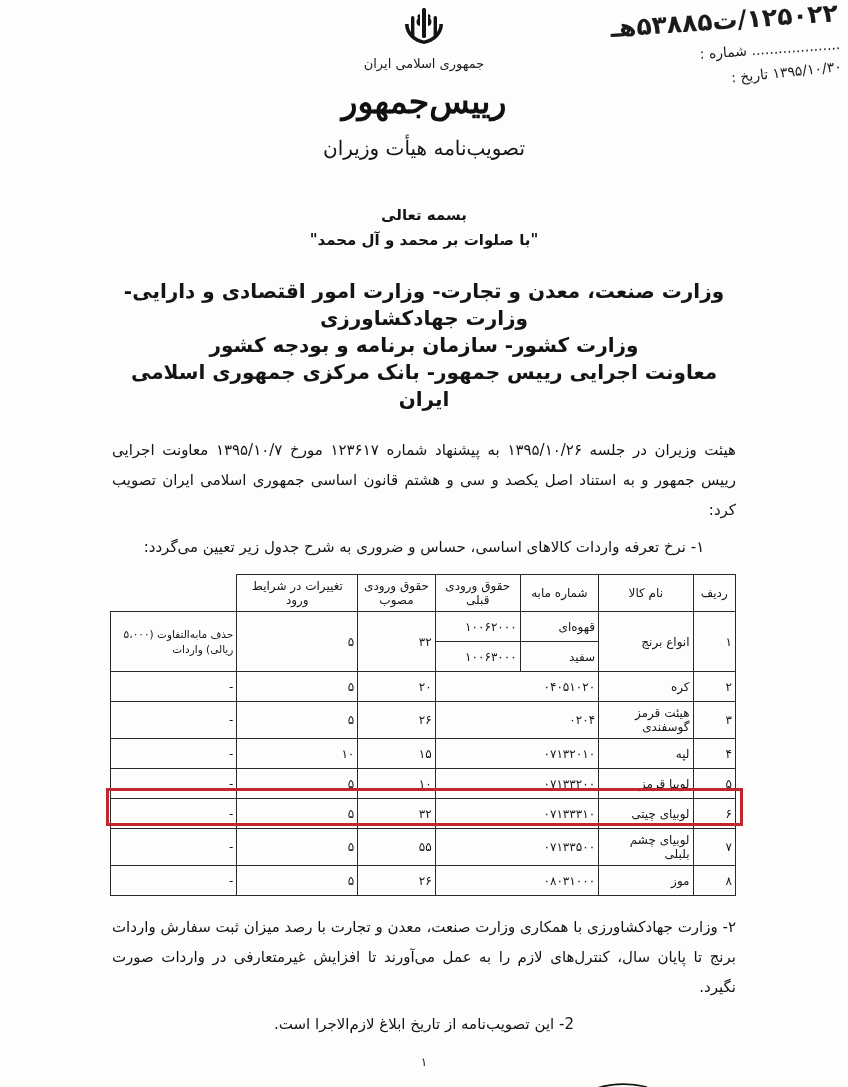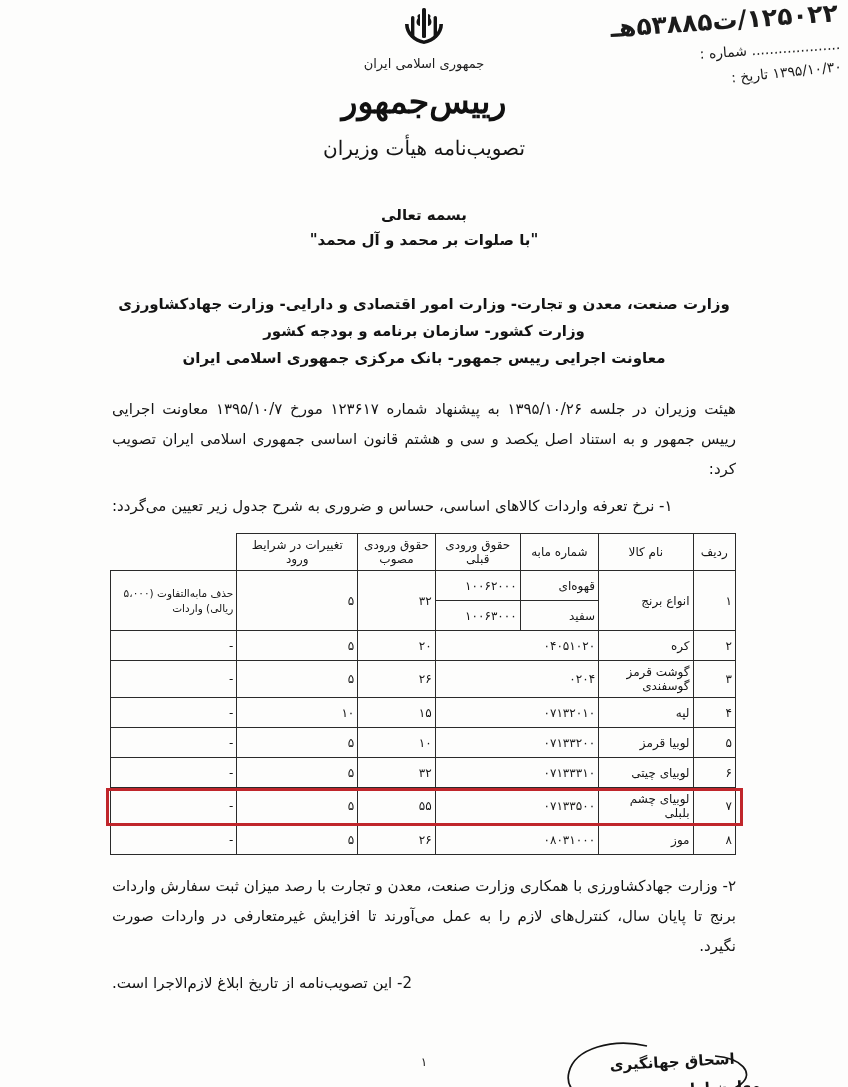--- a/index.html
+++ b/index.html
@@ -112,23 +112,23 @@
     font-weight: bold;
     margin-top: 16px;
   }
   .salavat {
     font-size: 15px;
     font-weight: bold;
     margin-top: 7px;
   }
 
   .addressees {
-    margin-top: 42px;
-    text-align: center;
-    font-size: 15px;
+    margin-top: 29px;
+    text-align: center;
+    font-size: 20px;
     font-weight: bold;
     line-height: 27px;
   }
 
   .para {
     margin-top: 22px;
     font-size: 15px;
     line-height: 30px;
     text-align: justify;
     text-align-last: justify;
@@ -136,21 +136,21 @@
   .para.last-right {
     text-align-last: right;
   }
   .clause {
     margin-top: 16px;
     font-size: 15px;
     line-height: 30px;
     text-align: justify;
   }
   .clause.single {
-    text-align: left;
+    text-align: center;
     margin-top: 7px;
   }
 
   
   table.tariff {
     margin: 12px auto 0 auto;
     border-collapse: collapse;
     width: 626px;
     font-size: 12px;
     direction: rtl;
@@ -305,21 +305,21 @@
       <tr>
             <td>۲</td>
             <td>کره</td>
             <td colspan="2">۰۴۰۵۱۰۲۰</td>
             <td>۲۰</td>
             <td>۵</td>
             <td class="col-notes">-</td>
           </tr>
           <tr>
             <td>۳</td>
-            <td>گوشت قرمز گوسفندی</td>
+            <td>هیئت قرمز گوسفندی</td>
             <td colspan="2">۰۲۰۴</td>
             <td>۲۶</td>
             <td>۵</td>
             <td class="col-notes">-</td>
           </tr>
           <tr>
             <td>۴</td>
             <td>لپه</td>
             <td colspan="2">۰۷۱۳۲۰۱۰</td>
             <td>۱۵</td>

